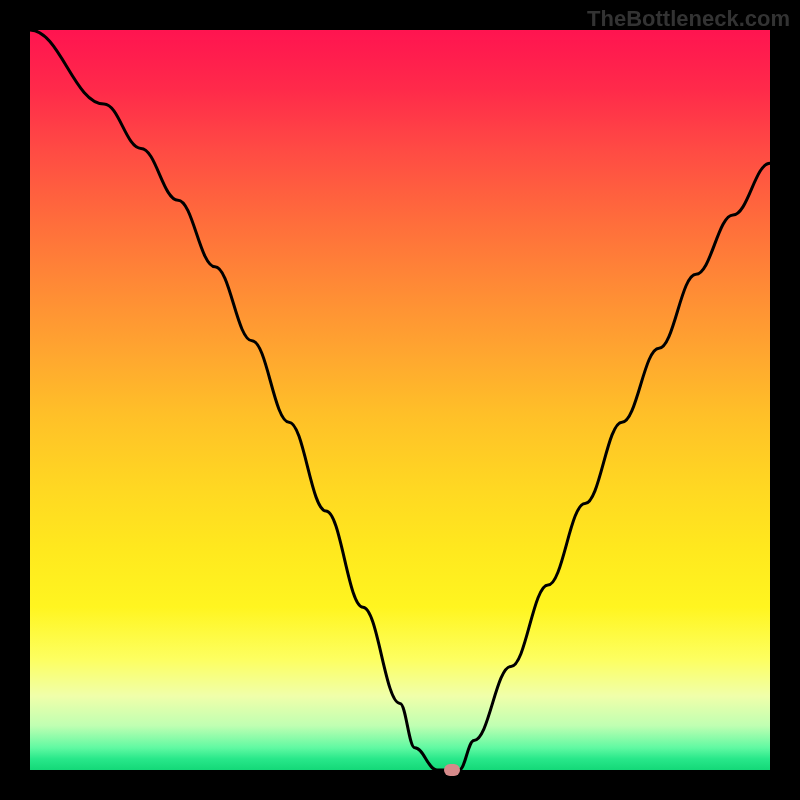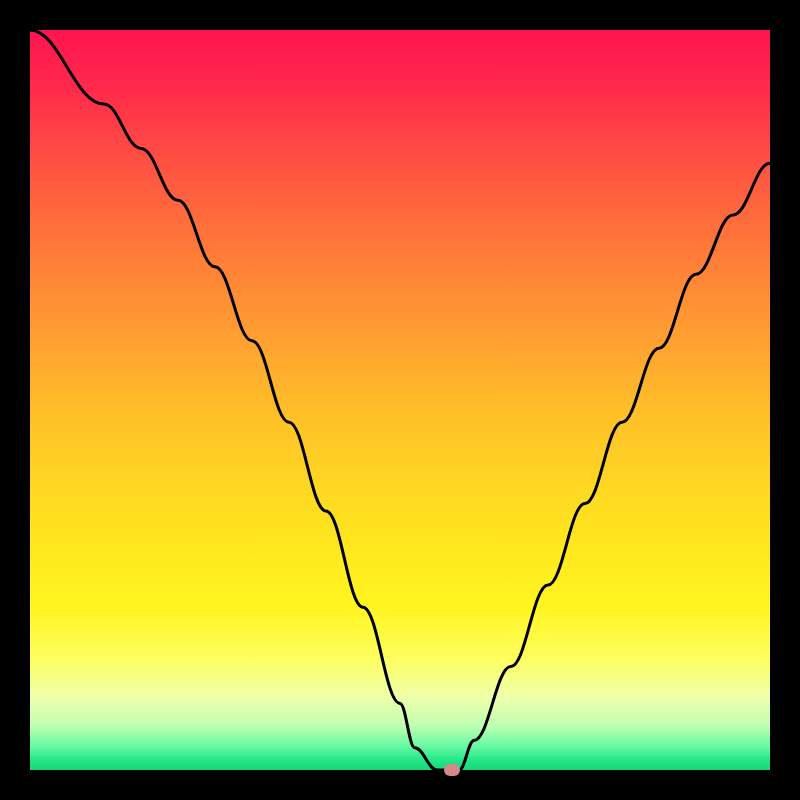--- a/index.html
+++ b/index.html
@@ -72,20 +72,21 @@
     height: 12px;
     background: #d68a8a;
     border-radius: 6px;
     transform: translate(-50%, -50%);
   }
 </style>
 </head>
 <body>
 
 <div class="container">
+  <div class="watermark">TheBottleneck.com</div>
 
   <div class="plot-area">
     <div class="gradient-bg"></div>
     <svg class="curve" viewBox="0 0 740 740" preserveAspectRatio="none">
       <path id="curve-path" fill="none" stroke="#000000" stroke-width="3" d="M 0 0 C 29.6 0, 44.4 74, 74 74 C 88.8 74, 96.2 118.39999999999998, 111 118.39999999999998 C 125.8 118.39999999999998, 133.2 170.19999999999993, 148 170.19999999999993 C 162.8 170.19999999999993, 170.2 236.79999999999995, 185 236.79999999999995 C 199.8 236.79999999999995, 207.2 310.8, 222 310.8 C 236.8 310.8, 244.2 392.20000000000005, 259 392.20000000000005 C 273.8 392.20000000000005, 281.2 481, 296 481 C 310.8 481, 318.2 577.2, 333 577.2 C 347.8 577.2, 355.2 673.4, 370 673.4 C 375.92 673.4, 378.88 717.8, 384.8 717.8 C 393.68 717.8, 398.12000000000006 740, 407.00000000000006 740 C 415.88000000000005 740, 420.32 740, 429.2 740 C 435.12 740, 438.08 710.4, 444 710.4 C 458.8 710.4, 466.2 636.4, 481 636.4 C 495.8 636.4, 503.2 555, 518 555 C 532.8 555, 540.2 473.6, 555 473.6 C 569.8 473.6, 577.2 392.20000000000005, 592 392.20000000000005 C 606.8 392.20000000000005, 614.2 318.20000000000005, 629 318.20000000000005 C 643.8 318.20000000000005, 651.2 244.2, 666 244.2 C 680.8 244.2, 688.2 185, 703 185 C 717.8 185, 725.2 133.20000000000005, 740 133.20000000000005"></path>
     </svg>
     <div id="min-marker" class="minimum-marker" style="left: 421.8px; top: 740px; background: rgb(214, 138, 138);"></div>
   </div>
 </div>
 

